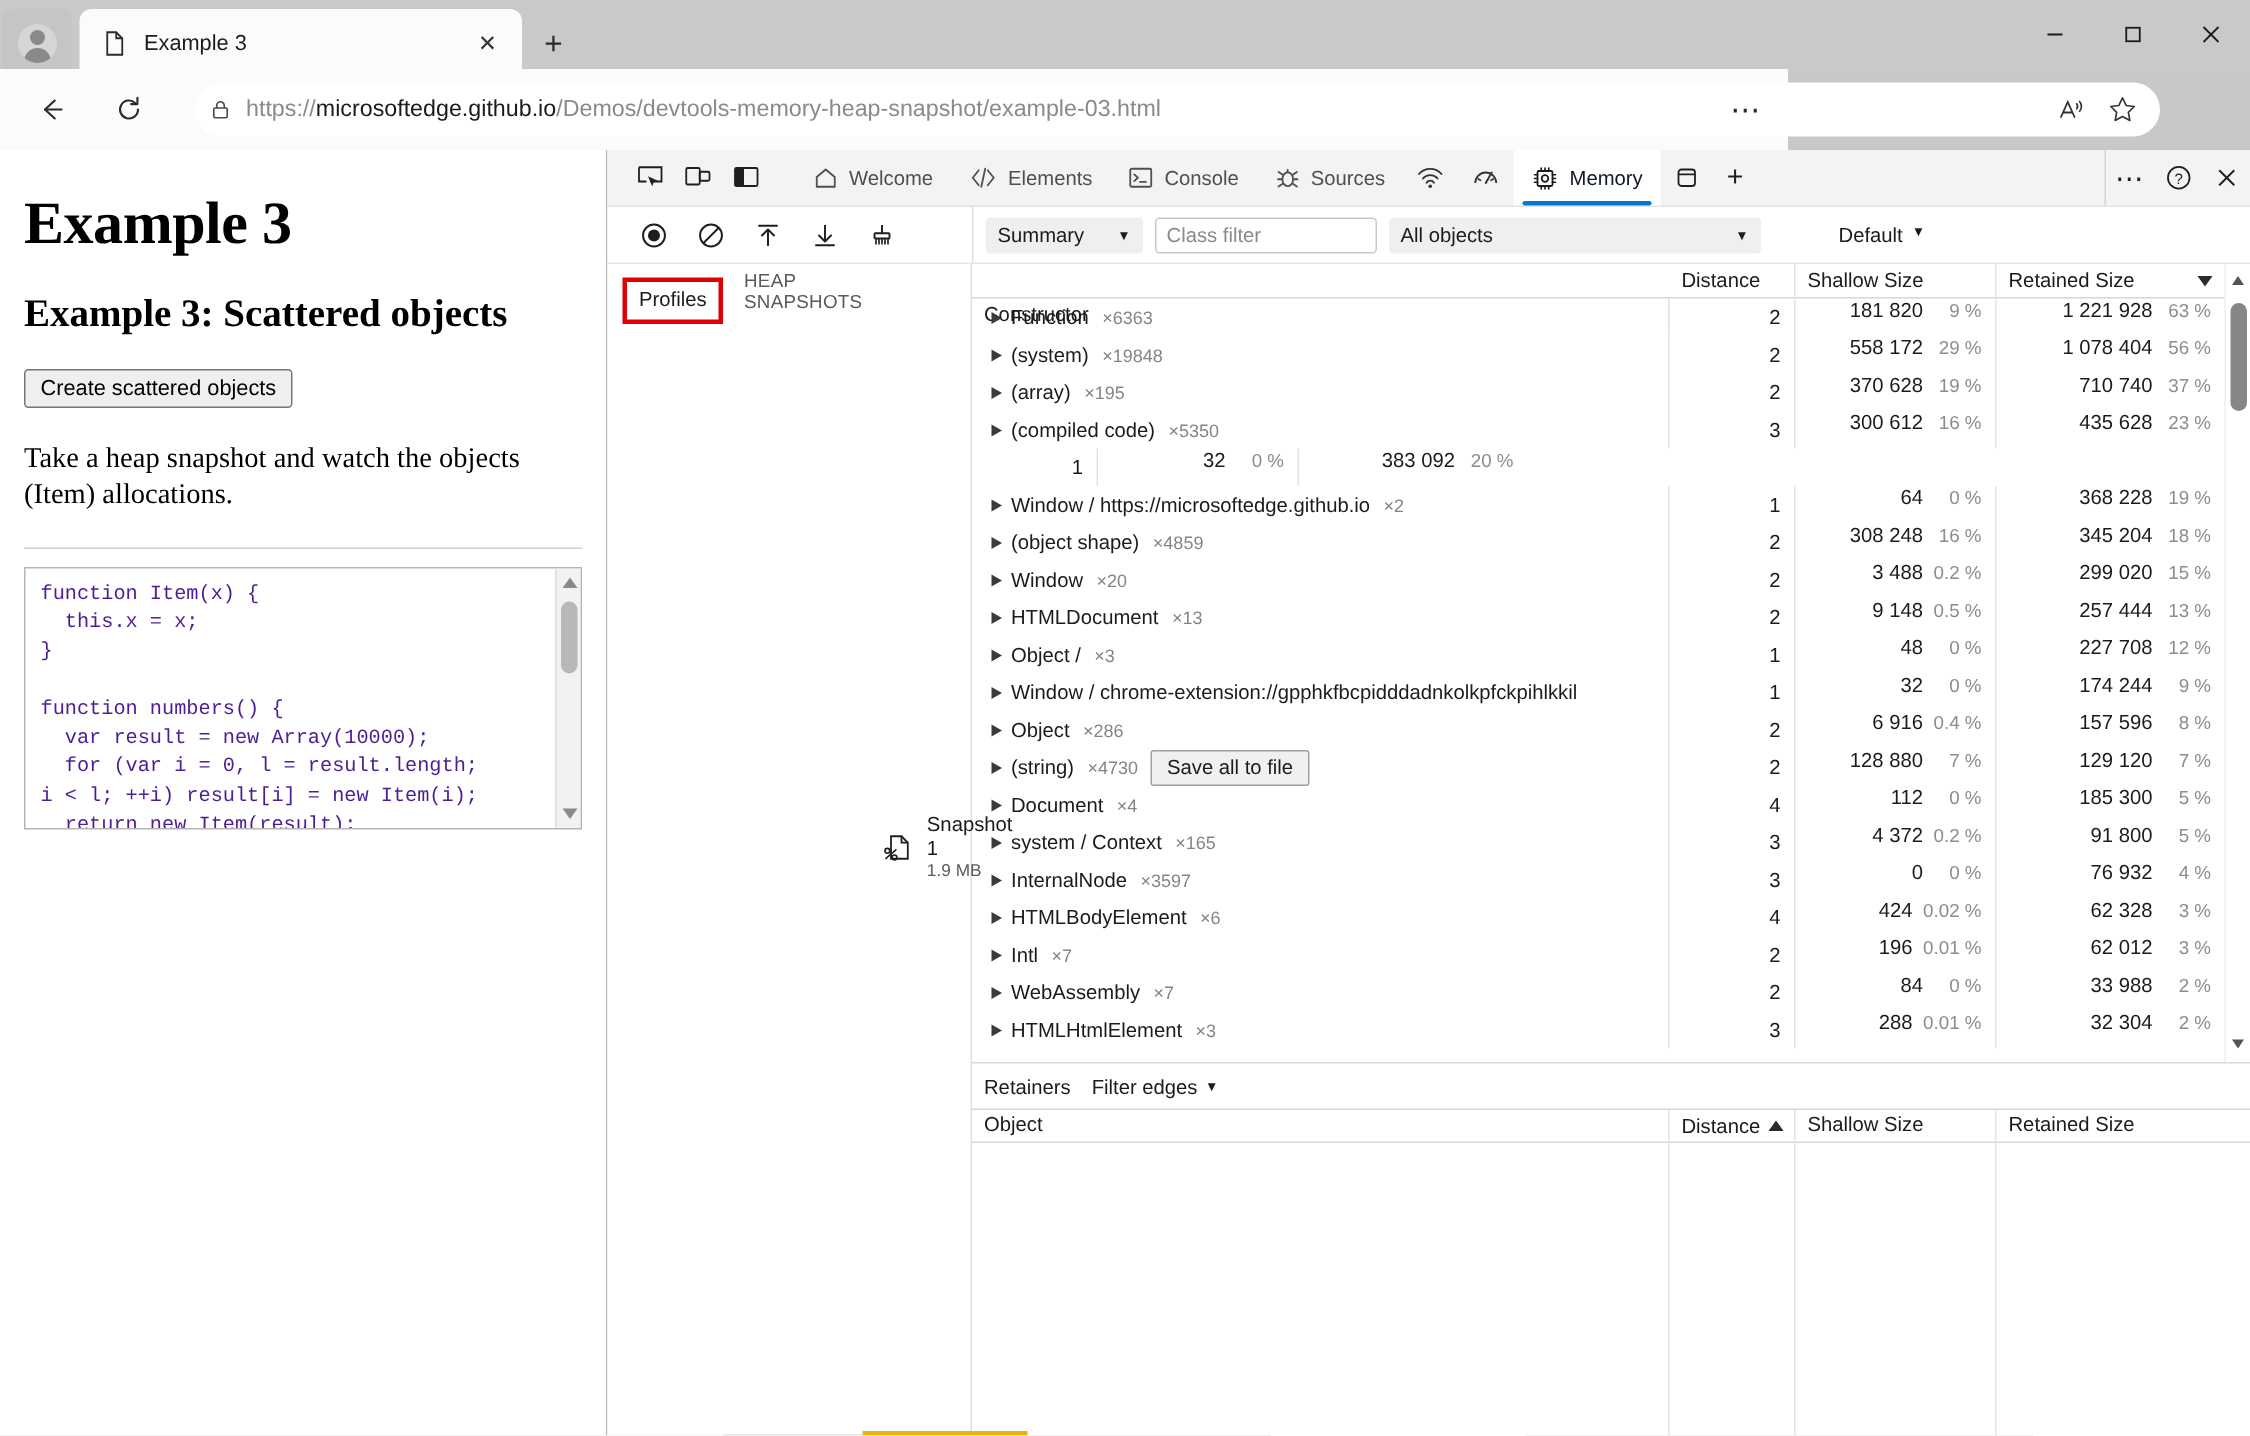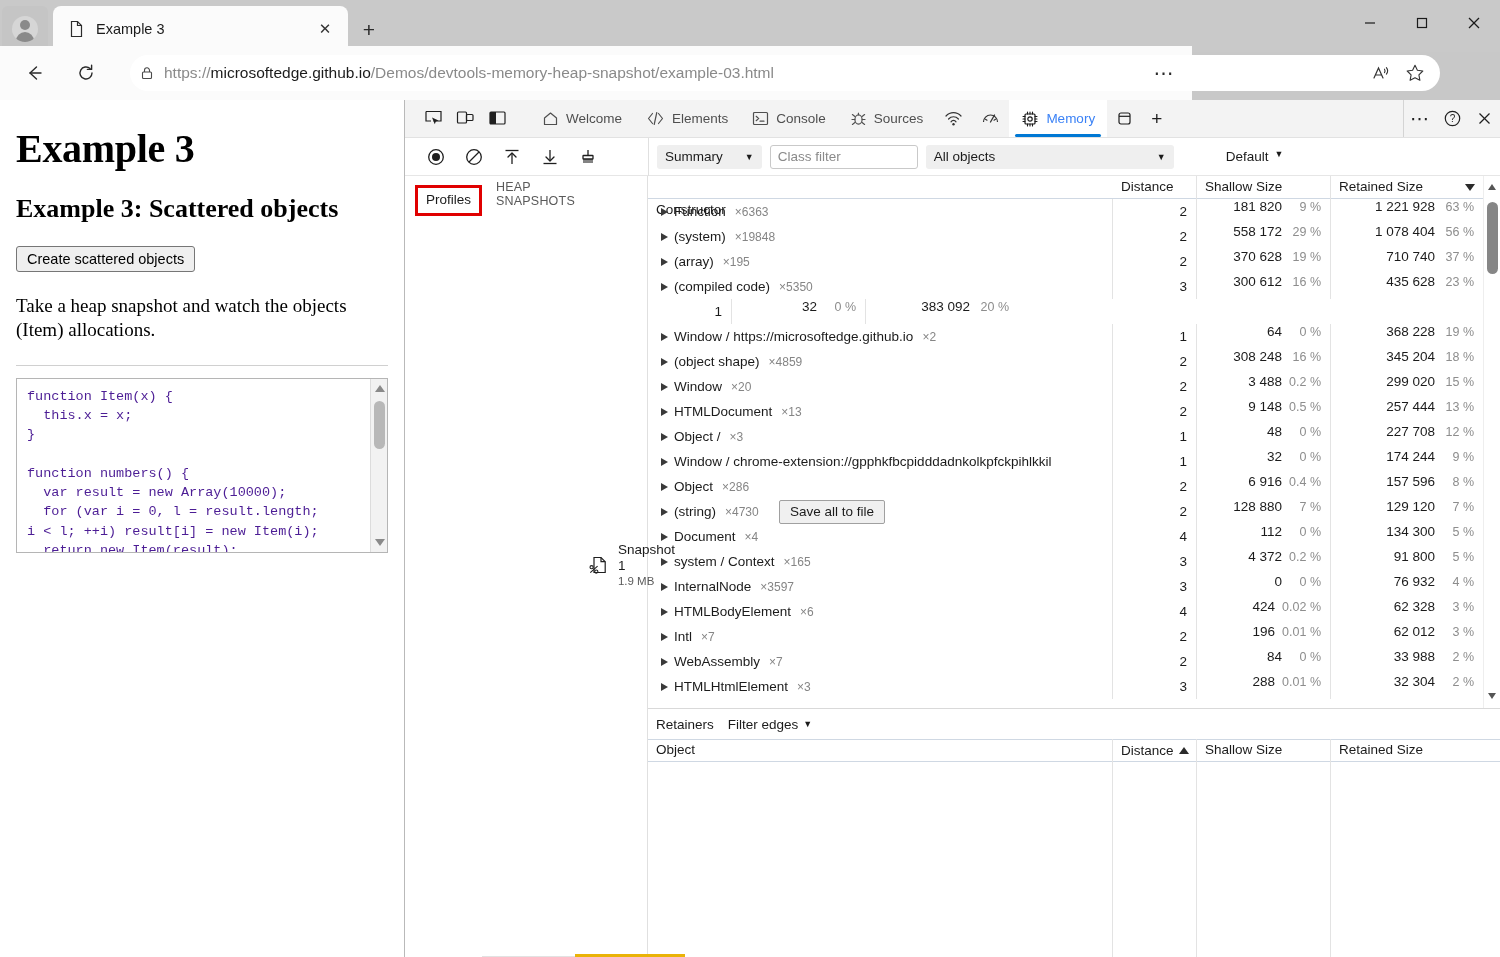--- a/index.html
+++ b/index.html
@@ -146,21 +146,21 @@
   .dt-ic {
     width: 32px; height: 30px; display: flex; align-items: center; justify-content: center;
     cursor: pointer; color: #1f1f1f;
   }
   .dt-sep { width: 1px; background: #d4d4d4; margin: 7px 5px; }
   .dt-tabs { display: flex; align-items: stretch; flex: 1; }
   .dt-tab {
     display: flex; align-items: center; gap: 7px; padding: 0 12px;
     font-size: 13.5px; color: #4f4f4f; cursor: pointer; position: relative;
   }
-  .dt-tab.active { background: #ffffff; color: #3b82f6; }
+  .dt-tab.active { background: #ffffff; color: #0f172a; }
   .dt-tab.active::after {
     content: ""; position: absolute; left: 6px; right: 6px; bottom: 0; height: 3px;
     background: #0078d4; border-radius: 2px;
   }
   .dt-tab.icononly { padding: 0 9px; }
   .dt-right { display: flex; align-items: center; border-left: 1px solid #d4d4d4; }
 
   .dt-toolbar {
     height: 38px; background: #ffffff; display: flex; align-items: center;
     border-bottom: 1px solid #e6e6e6;
@@ -249,21 +249,21 @@
   .grid-scrollbar {
     position: absolute; right: 0; top: 0; width: 17px; height: 100%;
     background: #ffffff; border-left: 1px solid #eee;
   }
   .gsb-thumb { position: absolute; left: 3px; top: 26px; width: 11px; height: 72px; background: #868686; border-radius: 6px; }
   .gsb-arrow { position: absolute; left: 4px; width: 0; height: 0; }
   .gsb-up { top: 8px; border-left: 4.5px solid transparent; border-right: 4.5px solid transparent; border-bottom: 6px solid #555; }
   .gsb-down { bottom: 9px; border-left: 4.5px solid transparent; border-right: 4.5px solid transparent; border-top: 6px solid #555; }
 
   .save-tooltip {
-    position: absolute; left: 131px; top: 324px; padding: 3px 10px 4px 10px;
+    position: absolute; left: 119px; top: 324px; padding: 3px 10px 4px 10px;
     background: #f0f0f0; border: 1px solid #a0a0a0; border-radius: 2px;
     font-size: 13.5px; color: #1b1b1b; cursor: pointer; z-index: 5;
   }
 
   
   .retainers { flex: 1; display: flex; flex-direction: column; border-top: 1px solid #d9d9d9; min-height: 0; }
   .ret-toolbar { height: 30px; display: flex; align-items: center; gap: 14px; padding-left: 8px; font-size: 13.5px; color: #1b1b1b; }
   .ret-filter { display: flex; align-items: center; gap: 5px; cursor: pointer; }
   .ret-head {
     display: flex; height: 23px; align-items: center; font-size: 13.5px; color: #1b1b1b;
@@ -822,21 +822,21 @@
                   <span class="tri"></span>
                   <span class="ctor-name">Document</span>
                   <span class="ctor-count">×4</span>
                 </div>
                 <div class="c-dist">4</div>
                 <div class="c-shallow">
                   <span>112</span>
                   <span class="pct">0 %</span>
                 </div>
                 <div class="c-retained">
-                  <span>134 300</span>
+                  <span>185 300</span>
                   <span class="pct">5 %</span>
                 </div>
                 <div style="width:17px;"></div>
               </div>
               <div class="row">
                 <div class="c-ctor">
                   <span class="tri"></span>
                   <span class="ctor-name">system / Context</span>
                   <span class="ctor-count">×165</span>
                 </div>

